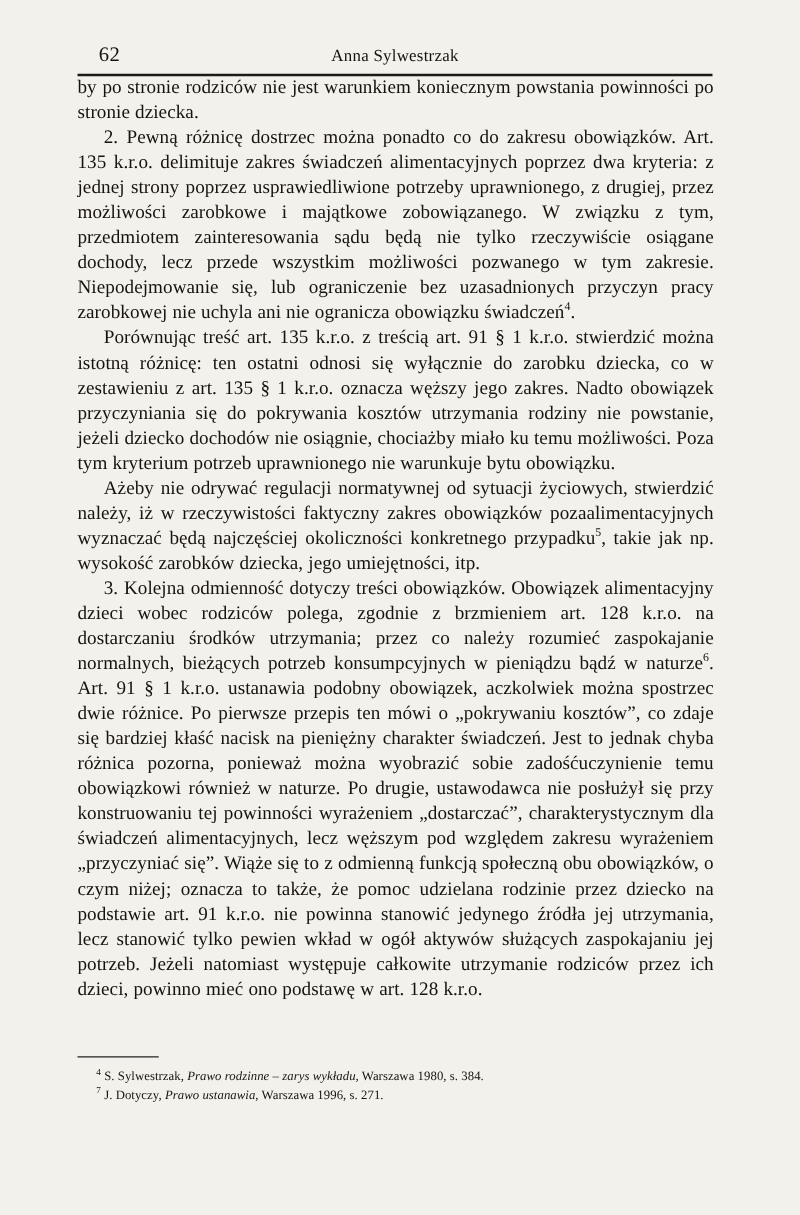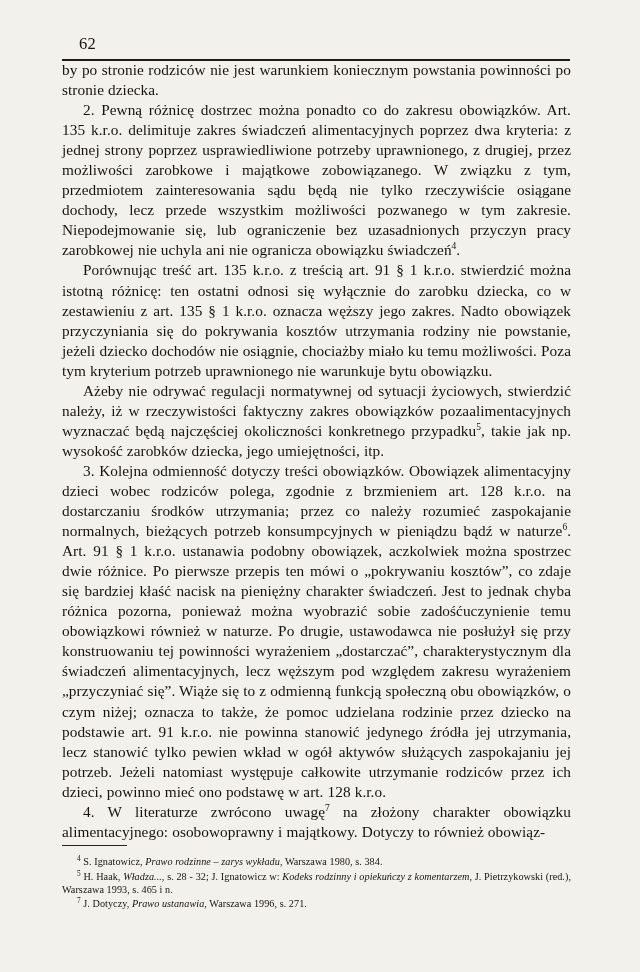--- a/index.html
+++ b/index.html
@@ -117,20 +117,21 @@
     font-style: italic;
   }
 </style>
 </head>
 <body>
 
 <div class="page">
 
   <div class="runhead">
     <div class="folio">62</div>
+    <div class="author">Anna Sylwestrzak</div>
     <div class="rule"></div>
   </div>
 
   <div class="body">
 
     <p class="para">
       <span>by po stronie rodziców nie jest warunkiem koniecznym powstania powinności po stronie dziecka.</span>
     </p>
 
     <p class="para indent">
@@ -142,36 +143,30 @@
     </p>
 
     <p class="para indent">
       <span>Ażeby nie odrywać regulacji normatywnej od sytuacji życiowych, stwierdzić należy, iż w rzeczywistości faktyczny zakres obowiązków pozaalimentacyjnych wyznaczać będą najczęściej okoliczności konkretnego przypadku</span><sup>5</sup><span>, takie jak np. wysokość zarobków dziecka, jego umiejętności, itp.</span>
     </p>
 
     <p class="para indent">
       <span>3. Kolejna odmienność dotyczy treści obowiązków. Obowiązek alimentacyjny dzieci wobec rodziców polega, zgodnie z brzmieniem art. 128 k.r.o. na dostarczaniu środków utrzymania; przez co należy rozumieć zaspokajanie normalnych, bieżących potrzeb konsumpcyjnych w pieniądzu bądź w naturze</span><sup>6</sup><span>. Art. 91 § 1 k.r.o. ustanawia podobny obowiązek, aczkolwiek można spostrzec dwie różnice. Po pierwsze przepis ten mówi o „pokrywaniu kosztów”, co zdaje się bardziej kłaść nacisk na pieniężny charakter świadczeń. Jest to jednak chyba różnica pozorna, ponieważ można wyobrazić sobie zadośćuczynienie temu obowiązkowi również w naturze. Po drugie, ustawodawca nie posłużył się przy konstruowaniu tej powinności wyrażeniem „dostarczać”, charakterystycznym dla świadczeń alimentacyjnych, lecz węższym pod względem zakresu wyrażeniem „przyczyniać się”. Wiąże się to z odmienną funkcją społeczną obu obowiązków, o czym niżej; oznacza to także, że pomoc udzielana rodzinie przez dziecko na podstawie art. 91 k.r.o. nie powinna stanowić jedynego źródła jej utrzymania, lecz stanowić tylko pewien wkład w ogół aktywów służących zaspokajaniu jej potrzeb. Jeżeli natomiast występuje całkowite utrzymanie rodziców przez ich dzieci, powinno mieć ono podstawę w art. 128 k.r.o.</span>
     </p>
 
-    <p class="para indent">
-      <span>4. W literaturze zwrócono uwagę</span><sup>7</sup><span> na złożony charakter obowiązku alimentacyjnego: osobowoprawny i majątkowy. Dotyczy to również obowiąz-</span>
-    </p>
 
   </div>
 
   <div class="notes">
     <div class="sep"></div>
 
     <p class="note ind">
-      <sup>4</sup><span> S. Ignatowicz, </span><i>Prawo rodzinne – zarys wykładu</i><span>, Warszawa 1980, s. 384.</span>
+      <sup>4</sup><span> S. Sylwestrzak, </span><i>Prawo rodzinne – zarys wykładu</i><span>, Warszawa 1980, s. 384.</span>
     </p>
 
-    <p class="note ind">
-      <sup>5</sup><span> H. Haak, </span><i>Władza...</i><span>, s. 28 - 32; J. Ignatowicz w: </span><i>Kodeks rodzinny i opiekuńczy z komentarzem</i><span>, J. Pietrzykowski (red.), Warszawa 1993, s. 465 i n.</span>
-    </p>
 
 
     <p class="note ind">
       <sup>7</sup><span> J. Dotyczy, </span><i>Prawo ustanawia</i><span>, Warszawa 1996, s. 271.</span>
     </p>
   </div>
 
 </div>
 
 </body></html>

